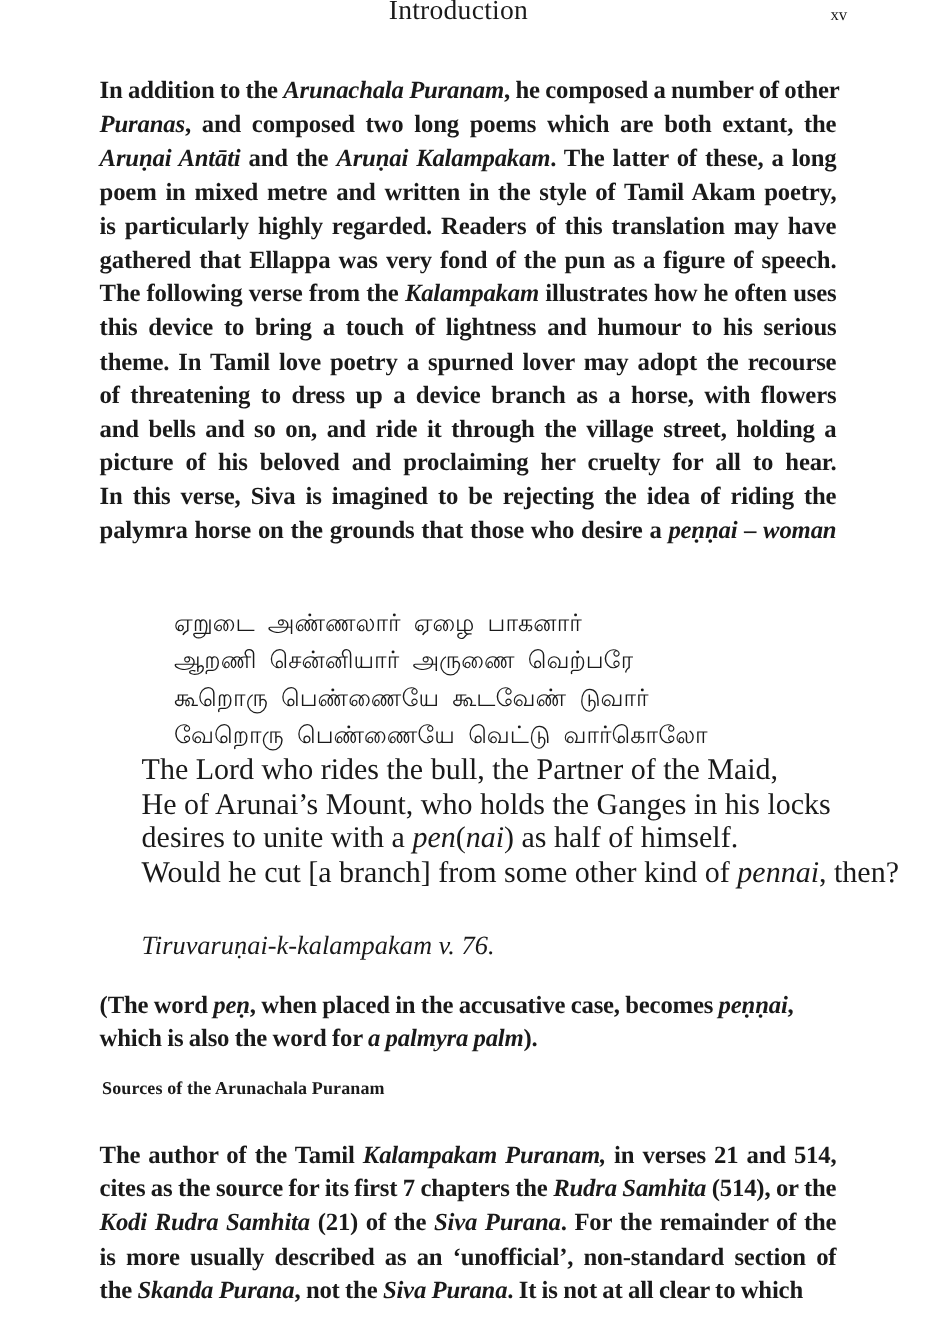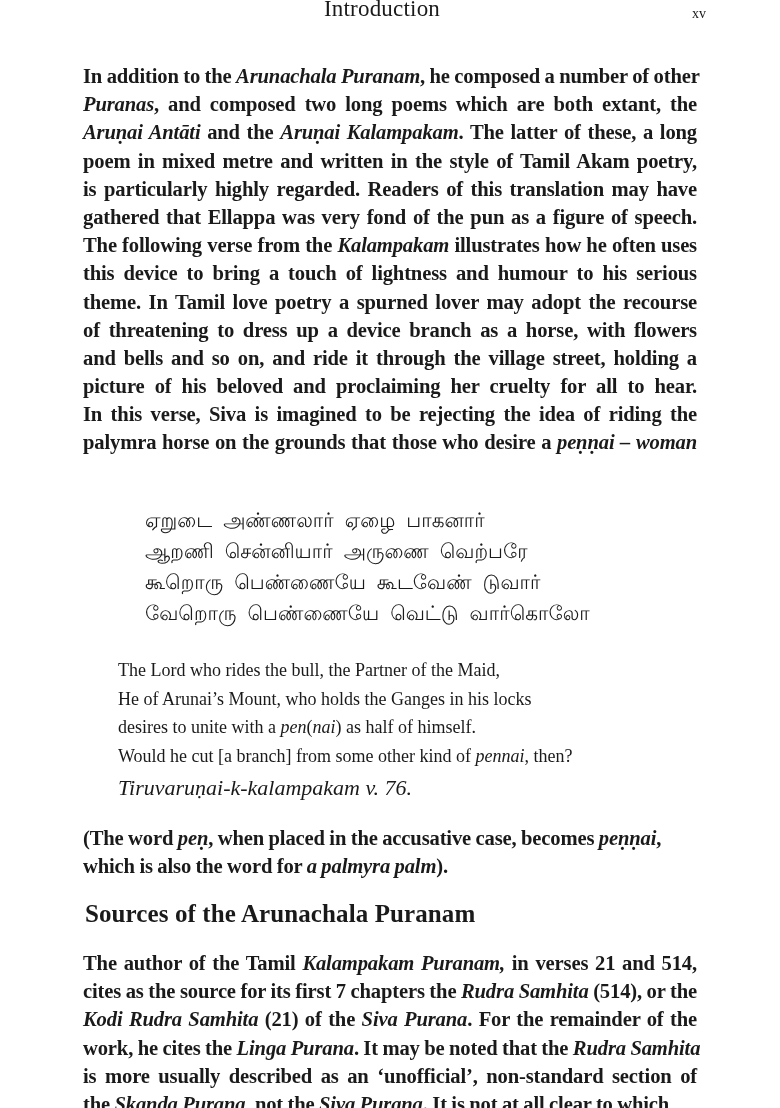--- a/index.html
+++ b/index.html
@@ -75,43 +75,43 @@
       font-size: 20px;
       line-height: 31px;
       white-space: nowrap;
       word-spacing: 6px;
       margin-left: 27px;
     }
     .tamil .tl { display: block; height: 31px; }
     .verse {
       position: absolute;
       left: 118px;
-      top: 656px;
-      font-size: 18px;
+      top: 628px;
+      font-size: 25px;
       line-height: 28.5px;
       white-space: nowrap;
     }
     .verse .vl { display: block; height: 28.5px; }
     .caption {
       position: absolute;
       left: 118px;
       top: 775px;
       font-size: 22px;
       font-style: italic;
     }
     #p2 {
       top: 824px;
       left: 83px;
       width: 620px;
     }
     .heading {
       position: absolute;
       left: 85px;
       top: 900px;
-      font-size: 25px;
+      font-size: 15px;
       font-weight: bold;
       letter-spacing: 0.1px;
     }
     #p3 { top: 949px; }
   </style>
 </head>
 <body>
 
 <div class="running-head">
   <div class="running-title">Introduction</div>
@@ -155,16 +155,15 @@
     <span class="ln last">(The word <i>peṇ</i>, when placed in the accusative case, becomes <i>peṇṇai</i>,</span>
     <span class="ln last"> which is also the word for <i>a palmyra palm</i>).</span>
   </div>
 
 <div class="heading">Sources of the Arunachala Puranam</div>
 
 <div class="text-block para" id="p3">
     <span class="ln">The author of the Tamil <i>Kalampakam Puranam,</i> in verses 21 and 514,</span>
     <span class="ln">cites as the source for its first 7 chapters the <i>Rudra Samhita</i> (514), or the</span>
     <span class="ln"><i>Kodi Rudra Samhita</i> (21) of the <i>Siva Purana</i>. For the remainder of the</span>
-    <span class="ln">work, he cites the <i>Linga Purana</i>. It may be noted that the <i>Rudra Samhita</i></span>
     <span class="ln">is more usually described as an ‘unofficial’, non-standard section of</span>
     <span class="ln last">the <i>Skanda Purana</i>, not the <i>Siva Purana</i>. It is not at all clear to which</span>
   </div>
 
 </body></html>

